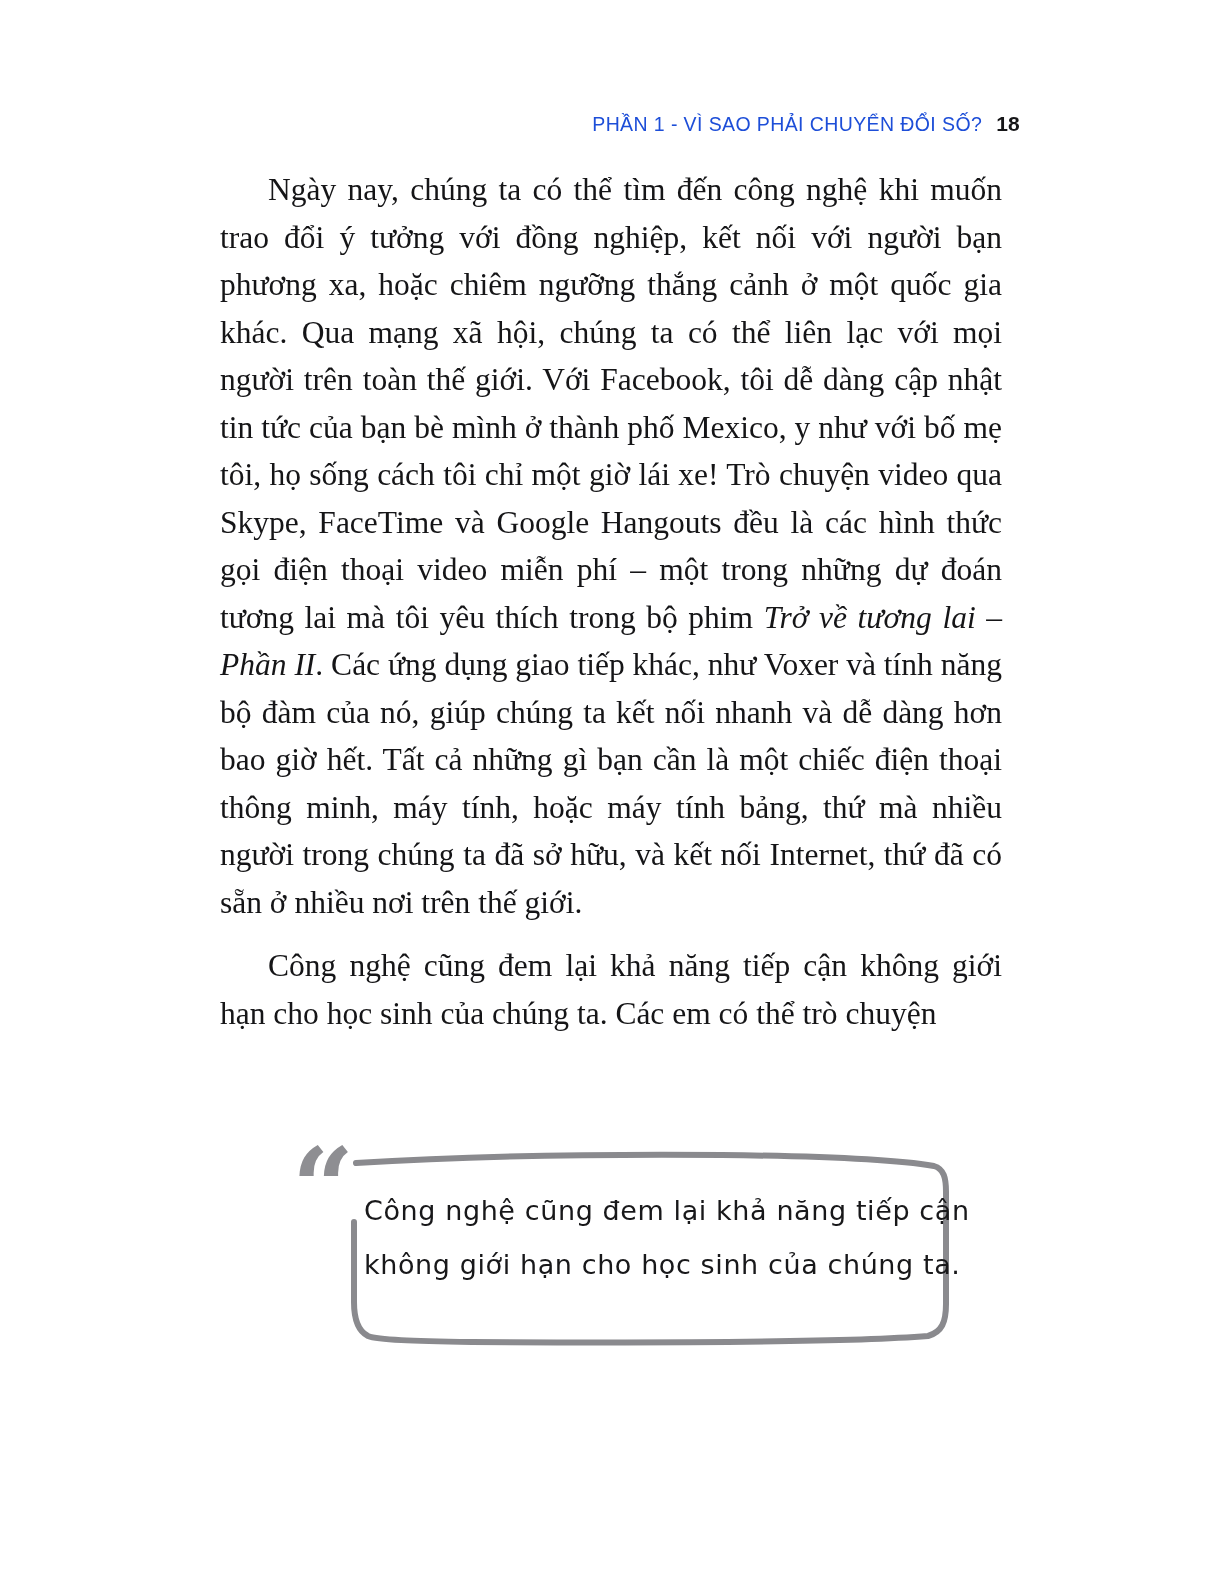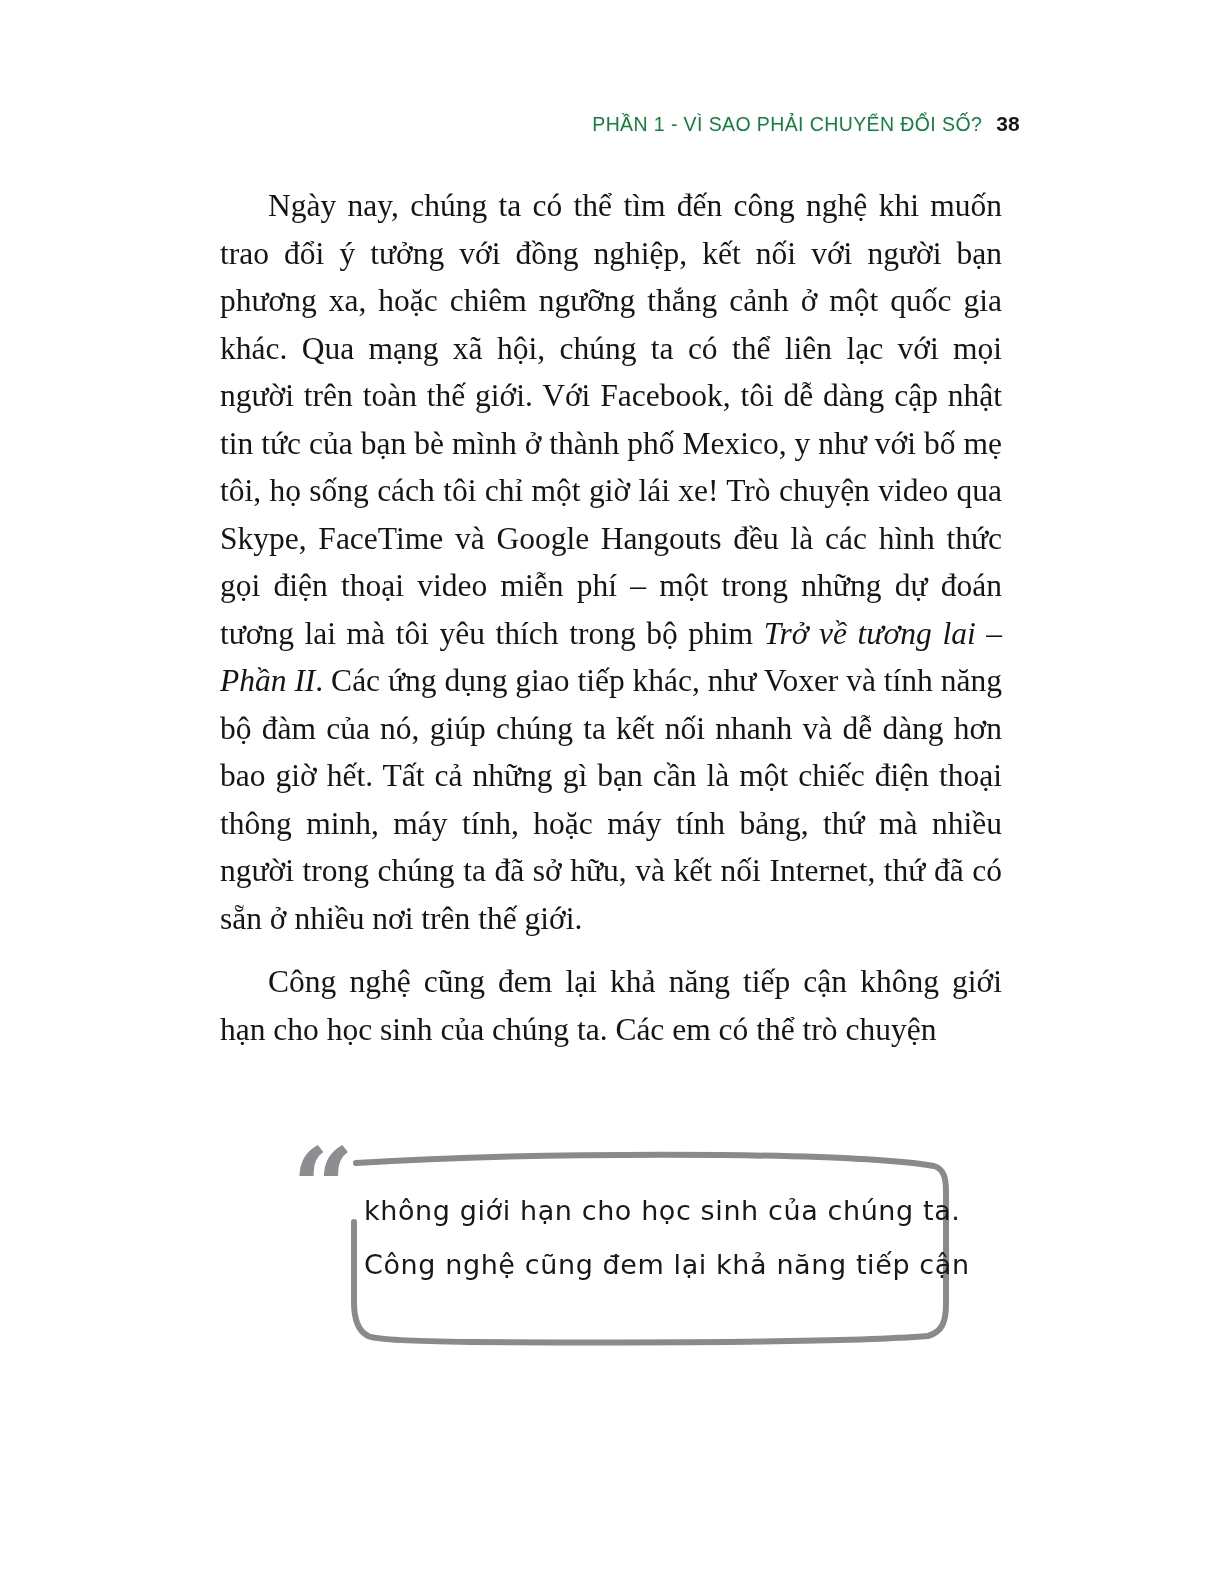--- a/index.html
+++ b/index.html
@@ -29,36 +29,36 @@
     justify-content: flex-end;
     gap: 14px;
     white-space: nowrap;
   }
 
   .running-head-title {
     font-family: "Liberation Sans", "DejaVu Sans", sans-serif;
     font-size: 19.5px;
     font-weight: 300;
     letter-spacing: 0.4px;
-    color: #15803d;
+    color: #1d4ed8;
   }
 
   .running-head-page {
     font-family: "Liberation Sans", "DejaVu Sans", sans-serif;
     font-size: 21px;
     font-weight: 700;
     color: #161618;
     letter-spacing: 0.2px;
   }
 
   
   .body-column {
     position: absolute;
     left: 220px;
-    top: 182px;
+    top: 166px;
     width: 782px;
   }
 
   .para {
     margin: 0;
     font-size: 31.5px;
     line-height: 47.5px;
     color: #151517;
     text-align: justify;
     text-justify: inter-word;
@@ -121,21 +121,21 @@
     white-space: nowrap;
   }
 </style>
 </head>
 <body>
 
 <div class="page">
 
   <div class="running-head">
     <span class="running-head-title">PHẦN 1 - VÌ SAO PHẢI CHUYỂN ĐỔI SỐ?</span>
-    <span class="running-head-page">38</span>
+    <span class="running-head-page">18</span>
   </div>
 
   <div class="body-column">
     <p class="para"><span>Ngày nay, chúng ta có thể tìm đến công nghệ khi muốn trao đổi ý tưởng với đồng nghiệp, kết nối với người bạn phương xa, hoặc chiêm ngưỡng thắng cảnh ở một quốc gia khác. Qua mạng xã hội, chúng ta có thể liên lạc với mọi người trên toàn thế giới. Với Facebook, tôi dễ dàng cập nhật tin tức của bạn bè mình ở thành phố Mexico, y như với bố mẹ tôi, họ sống cách tôi chỉ một giờ lái xe! Trò chuyện video qua Skype, FaceTime và Google Hangouts đều là các hình thức gọi điện thoại video miễn phí – một trong những dự đoán tương lai mà tôi yêu thích trong bộ phim </span><em>Trở về tương lai – Phần II</em><span>. Các ứng dụng giao tiếp khác, như Voxer và tính năng bộ đàm của nó, giúp chúng ta kết nối nhanh và dễ dàng hơn bao giờ hết. Tất cả những gì bạn cần là một chiếc điện thoại thông minh, máy tính, hoặc máy tính bảng, thứ mà nhiều người trong chúng ta đã sở hữu, và kết nối Internet, thứ đã có sẵn ở nhiều nơi trên thế giới.</span></p>
     <p class="para"><span>Công nghệ cũng đem lại khả năng tiếp cận không giới hạn cho học sinh của chúng ta. Các em có thể trò chuyện</span></p>
   </div>
 
   <div class="pullquote">
 
     <svg class="pullquote-frame" viewBox="0 0 668 222" preserveAspectRatio="none">
@@ -147,18 +147,18 @@
                C 654 196, 650 206, 636 210
                C 560 216, 360 217, 180 216
                C 120 215, 86 214, 76 210
                C 66 205, 62 194, 62 176
                L 62 96" fill="none" stroke="#8a8a8e" stroke-width="6" stroke-linecap="round" stroke-linejoin="round"></path>
     </svg>
 
     <span class="pullquote-mark">“</span>
 
     <div class="pullquote-text">
+      <span class="pullquote-line">Công nghệ cũng đem lại khả năng tiếp cận</span>
       <span class="pullquote-line">không giới hạn cho học sinh của chúng ta.</span>
-      <span class="pullquote-line">Công nghệ cũng đem lại khả năng tiếp cận</span>
     </div>
   </div>
 
 </div>
 
 </body></html>

